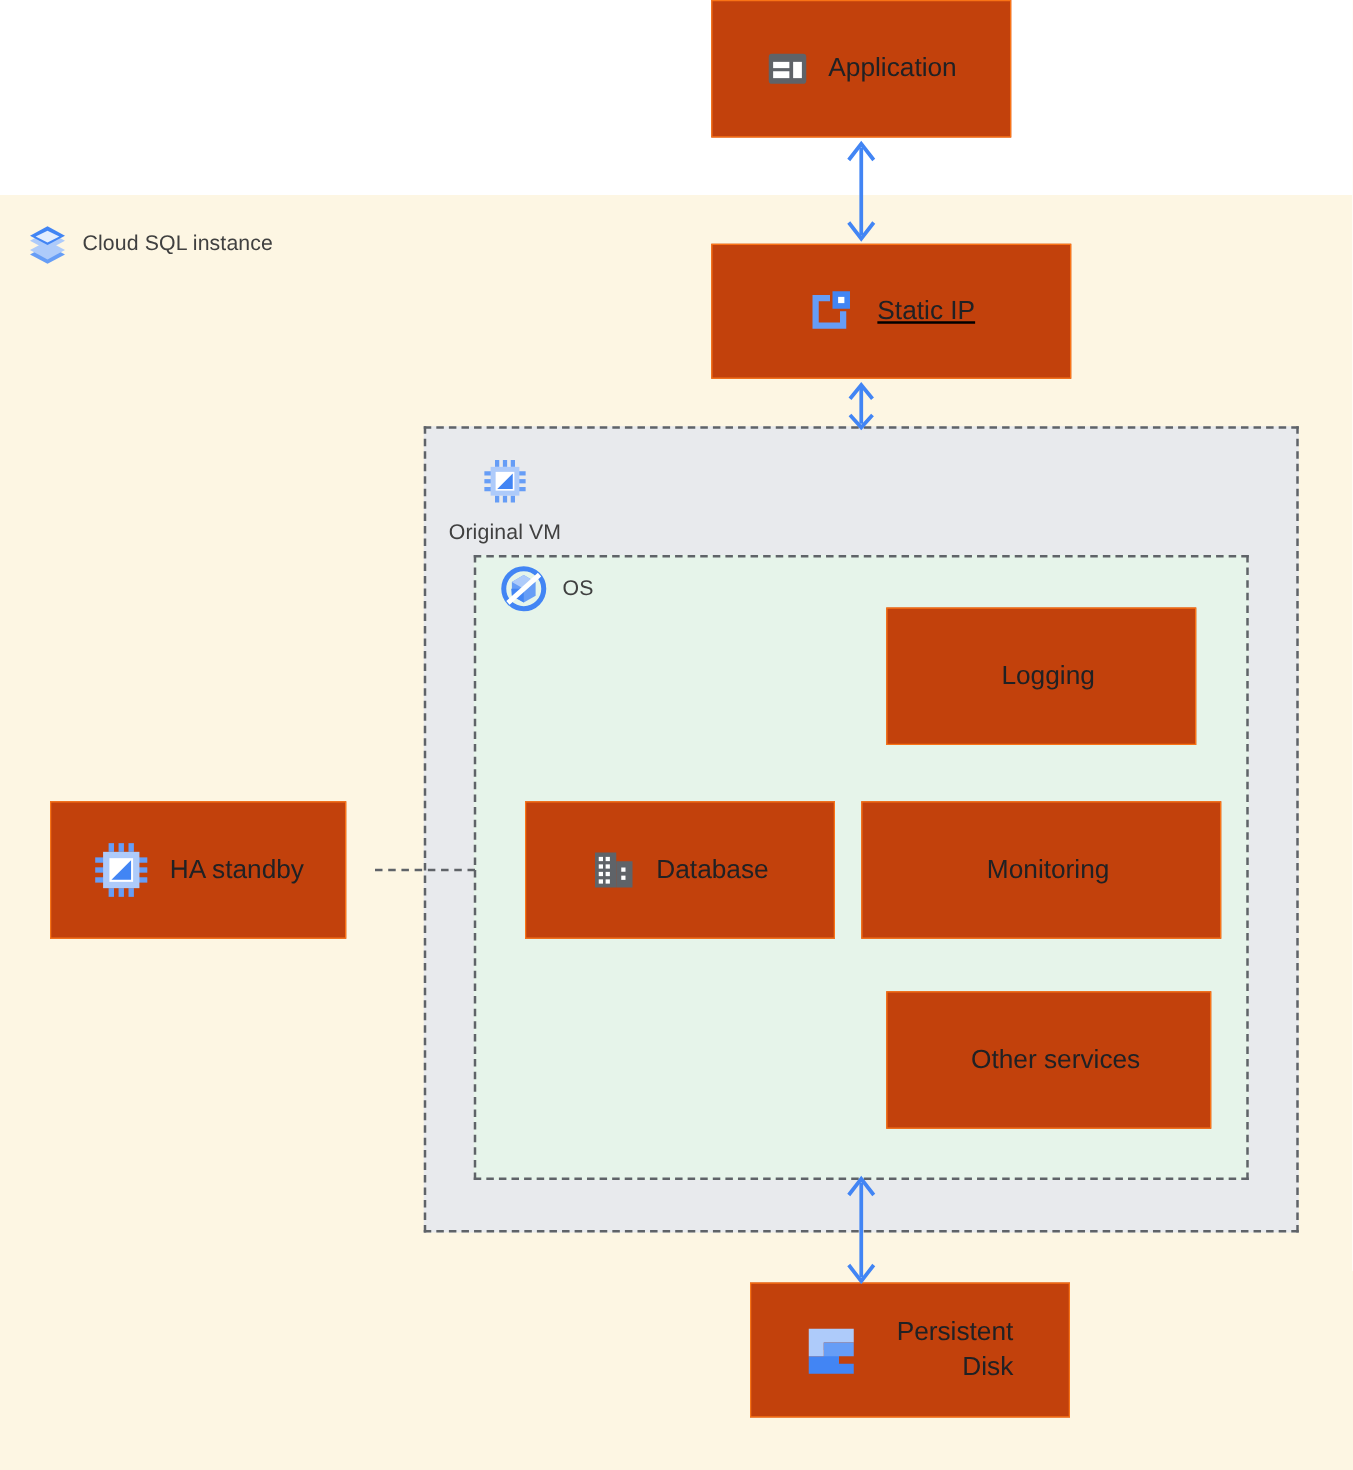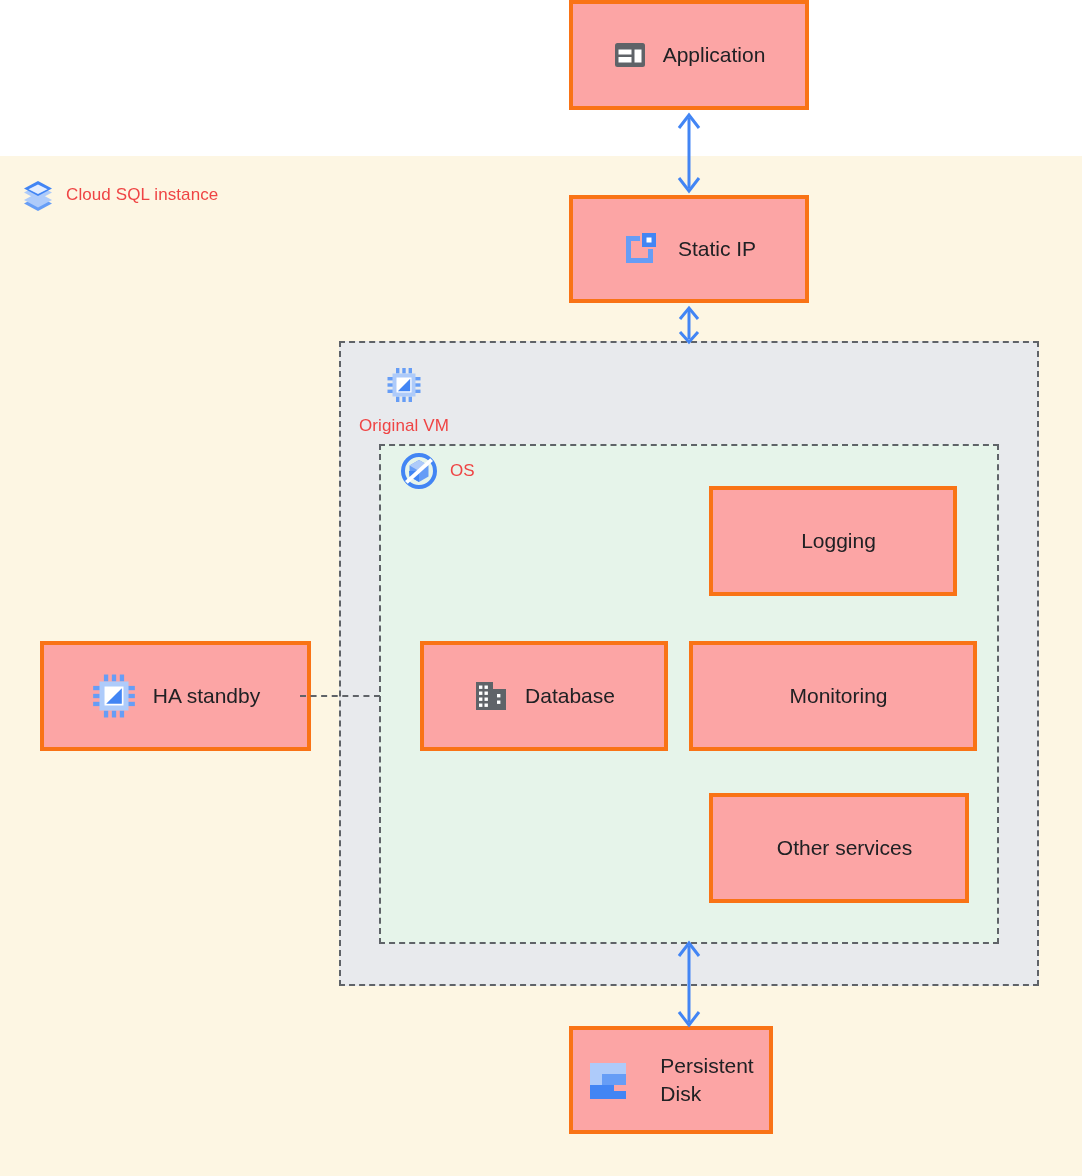--- a/index.html
+++ b/index.html
@@ -29,21 +29,21 @@
     background: #fdf6e3;
   }
   .region-label {
     position: absolute;
     display: flex;
     align-items: center;
     gap: 12px;
   }
   .region-label .rl-text {
     font-size: 17px;
-    color: #ef4444;
+    color: #404040;
     letter-spacing: 0.1px;
     white-space: pre-line;
   }
 
   .region-vm {
     position: absolute;
     left: 339px;
     top: 341px;
     width: 700px;
     height: 645px;
@@ -58,27 +58,28 @@
     width: 620px;
     height: 500px;
     background: #e6f4ea;
     border: 2px dashed #5f6368;
     box-sizing: border-box;
   }
 
   
   .node {
     position: absolute;
-    background: #fca5a5;
-    border: 4px solid #f97316;
+    background: #c2410c;
+    border: 1px solid #f97316;
     box-sizing: border-box;
     display: flex;
     align-items: center;
     justify-content: center;
     gap: 16px;
+    text-align: right;
   }
   .node .node-text {
     font-size: 21px;
     color: #202124;
     line-height: 1.32;
     white-space: pre-line;
   }
   .node.center-text {
     justify-content: center;
     padding-left: 11px;
@@ -167,32 +168,32 @@
       <svg width="34" height="34" viewBox="0 0 34 34">
         <rect x="2" y="5" width="30" height="24" rx="2.5" fill="#5f6368"></rect>
         <rect x="5.5" y="11.5" width="13" height="5" fill="#ffffff"></rect>
         <rect x="5.5" y="19" width="13" height="5.5" fill="#ffffff"></rect>
         <rect x="21.5" y="11.5" width="7" height="13" fill="#ffffff"></rect>
       </svg>
     </span>
     <span class="node-text">Application</span>
   </div>
 
-  <div class="node" style="left:569px; top:195px; width:240px; height:108px;">
+  <div class="node" style="left:569px; top:195px; width:288px; height:108px;text-decoration:underline;">
     <span class="icon">
       <svg width="40" height="38" viewBox="0 0 40 38">
         <path d="M4 6 L18 6 L18 11 L9 11 L9 28 L26 28 L26 19 L31 19 L31 33 L4 33 Z" fill="#669df6"></path>
         <rect x="20" y="3" width="14" height="14" fill="#4285f4"></rect>
         <rect x="24.5" y="7.5" width="5" height="5" fill="#ffffff"></rect>
       </svg>
     </span>
     <span class="node-text">Static IP</span>
   </div>
 
-  <div class="node" style="left:40px; top:641px; width:271px; height:110px;">
+  <div class="node" style="left:40px; top:641px; width:237px; height:110px;">
     <span class="icon">
       <svg width="46" height="48" viewBox="0 0 36 38">
         <g fill="#669df6">
           <rect x="10" y="2" width="3.4" height="5.5"></rect>
           <rect x="16.3" y="2" width="3.4" height="5.5"></rect>
           <rect x="22.6" y="2" width="3.4" height="5.5"></rect>
           <rect x="10" y="30.5" width="3.4" height="5.5"></rect>
           <rect x="16.3" y="30.5" width="3.4" height="5.5"></rect>
           <rect x="22.6" y="30.5" width="3.4" height="5.5"></rect>
           <rect x="1.5" y="11" width="5.5" height="3.4"></rect>
@@ -237,21 +238,21 @@
   </div>
 
   <div class="node center-text" style="left:689px; top:641px; width:288px; height:110px;">
     <span class="node-text">Monitoring</span>
   </div>
 
   <div class="node center-text" style="left:709px; top:793px; width:260px; height:110px;">
     <span class="node-text">Other services</span>
   </div>
 
-  <div class="node" style="left:569px; top:1026px; width:204px; height:108px; gap:30px;">
+  <div class="node" style="left:600px; top:1026px; width:256px; height:108px; gap:30px;">
     <span class="icon">
       <svg width="42" height="50" viewBox="0 0 42 50">
         <polygon points="2,8 38,8 38,19 14,19 14,25 2,25" fill="#aecbfa"></polygon>
         <polygon points="14,19 38,19 38,30 26,30 26,36 14,36" fill="#669df6"></polygon>
         <polygon points="2,30 26,30 26,36 38,36 38,44 2,44" fill="#4285f4"></polygon>
         <rect x="2" y="25" width="12" height="5" fill="#aecbfa"></rect>
       </svg>
     </span>
     <span class="node-text">Persistent
 Disk</span>

